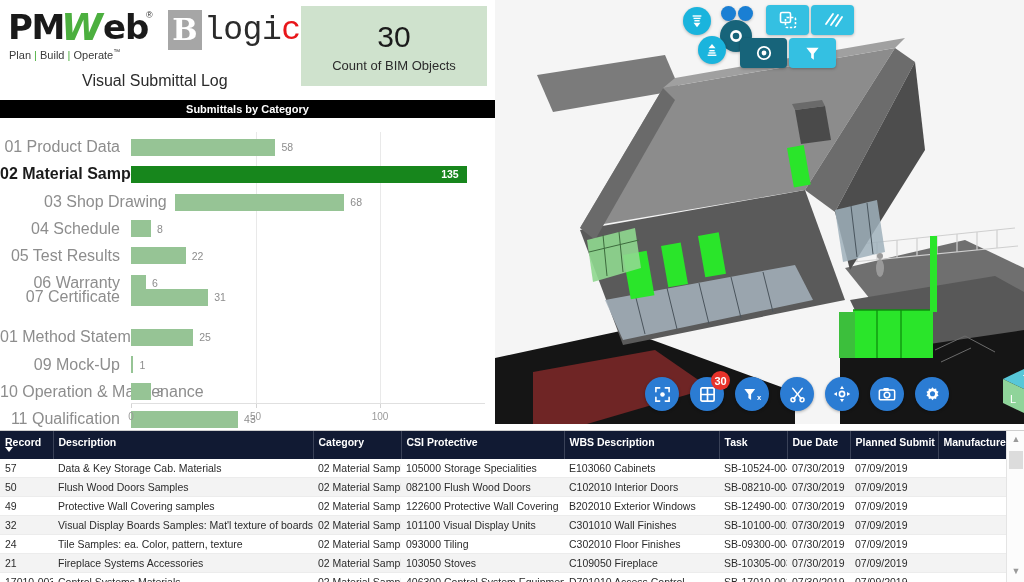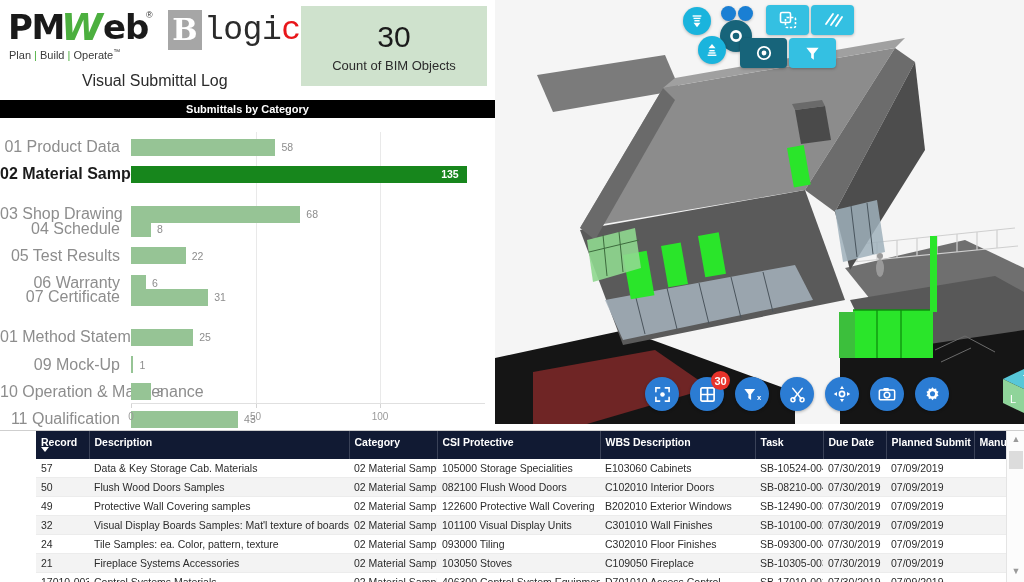--- a/index.html
+++ b/index.html
@@ -149,21 +149,21 @@
     border-radius: 10px; background: #e8322a; color: #fff;
     font-size: 11px; font-weight: bold;
     display: flex; align-items: center; justify-content: center; padding: 0 3px;
   }
   
   #view-cube { position: absolute; left: 504px; top: 365px; width: 54px; height: 52px; cursor: pointer; }
 
   
   #table-wrap {
     position: absolute; left: 0; top: 430px; width: 1024px; height: 152px;
-    background: #fff; border-top: 1px solid #cfcfcf; padding-left: 36px;
+    background: #fff; border-top: 1px solid #cfcfcf;
   }
   table { border-collapse: collapse; width: 1006px; table-layout: fixed; }
   thead th {
     background: #111a33; color: #fff; font-size: 10.5px; font-weight: bold;
     text-align: left; padding: 5px 5px 10px 5px; height: 28px;
     vertical-align: top; border-right: 1px solid #3a4258; position: relative;
     white-space: nowrap; overflow: hidden;
   }
   .sort-caret {
     position: absolute; left: 5px; top: 16px;
@@ -230,21 +230,21 @@
           <div class="bar-row" style="top: 14px;">
             <div class="bar-label">01 Product Data</div>
             <div class="bar-rect" style="width: 144.42px;"></div>
             <div class="bar-val" style="left: 281.42px;">58</div>
           </div>
           <div class="bar-row highlight" style="top: 41.2px;">
             <div class="bar-label">02 Material Sample</div>
             <div class="bar-rect" style="width: 336.15px;"></div>
             <div class="bar-val" style="left: 441.15px;">135</div>
           </div>
-          <div class="bar-row" style="top: 81px;">
+          <div class="bar-row" style="top: 69px; margin-left: 44px;">
             <div class="bar-label">03 Shop Drawing</div>
             <div class="bar-rect" style="width: 169.32px;"></div>
             <div class="bar-val" style="left: 306.32px;">68</div>
           </div>
           <div class="bar-row" style="top: 95.6px;">
             <div class="bar-label">04 Schedule</div>
             <div class="bar-rect" style="width: 19.92px;"></div>
             <div class="bar-val" style="left: 156.92px;">8</div>
           </div>
           <div class="bar-row" style="top: 122.8px;">

